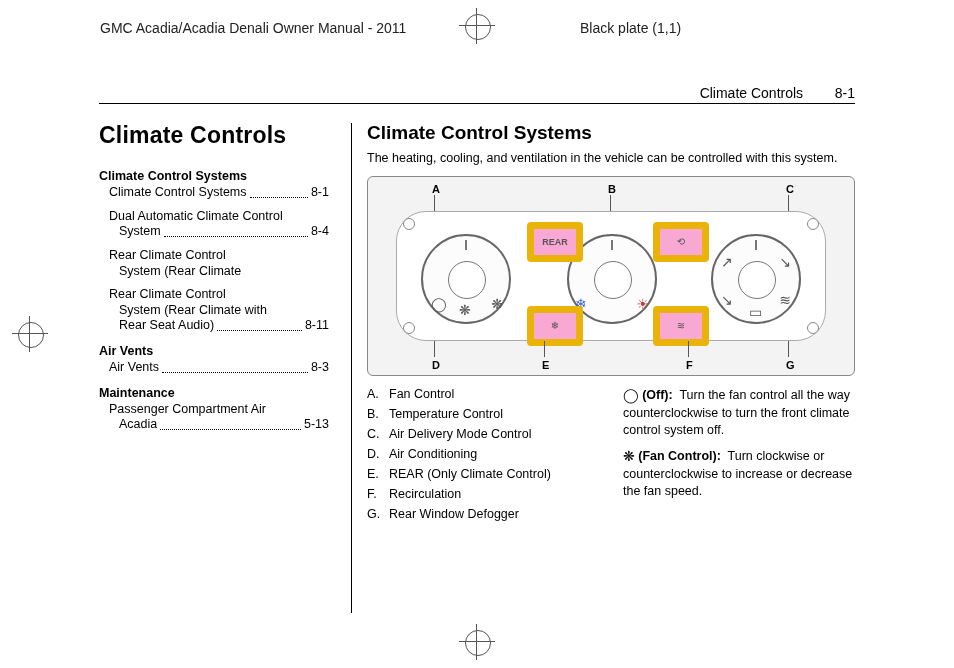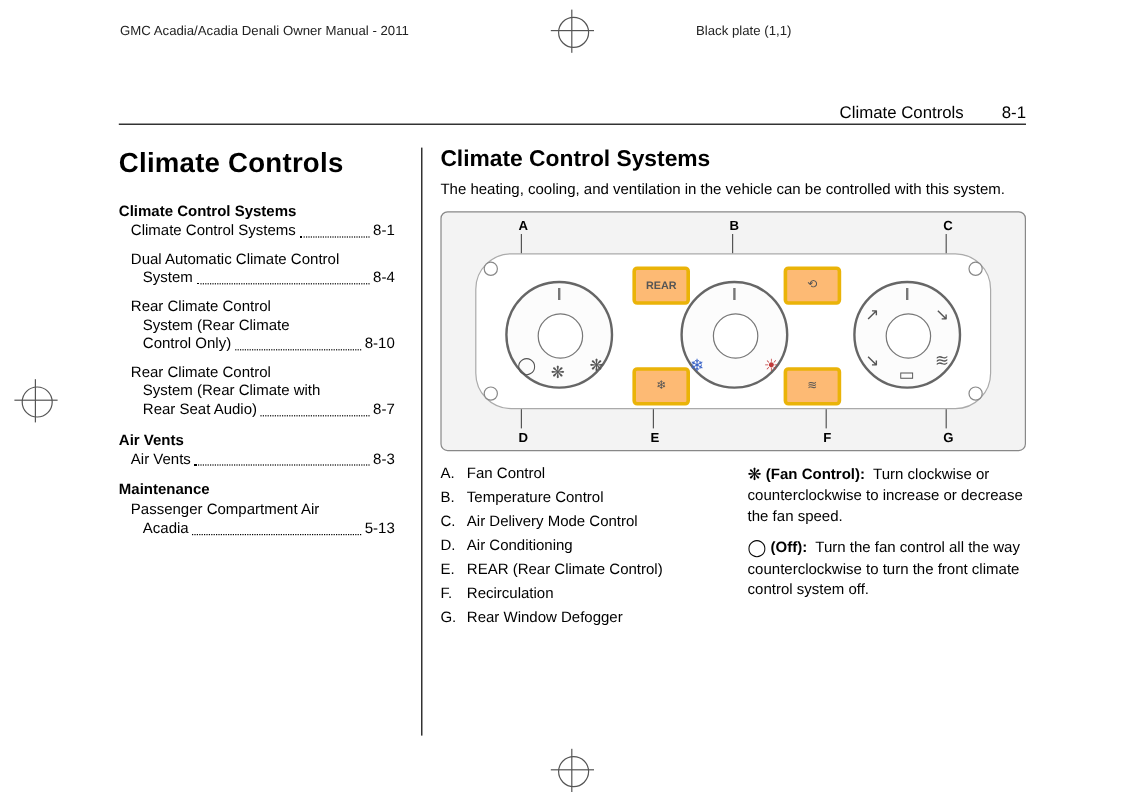--- a/index.html
+++ b/index.html
@@ -34,21 +34,21 @@
   .regmark .cross-h { left: 0; top: 17px; width: 36px; height: 1px; }
   .regmark .cross-v { left: 17px; top: 0; width: 1px; height: 36px; }
   .regmark-top { left: 459px; top: 8px; }
   .regmark-left { left: 12px; top: 316px; }
   .regmark-bottom { left: 459px; top: 624px; }
 
   
   .hdr {
     position: absolute;
     top: 20px;
-    font-size: 11px;
+    font-size: 14px;
     color: #222;
   }
   .hdr-left { left: 100px; }
   .hdr-right { left: 580px; }
 
   
   .running {
     position: absolute;
     top: 85px;
     right: 99px;
@@ -179,21 +179,21 @@
   .dial-left .s3 { right: 6px; top: 60px; } 
   .dial-mid .s1 { left: 6px; top: 60px; color:#3a64c8;} 
   .dial-mid .s2 { right: 6px; top: 60px; color:#c23a3a;} 
   .dial-right .s1 { left: 8px; top: 18px; }
   .dial-right .s2 { right: 8px; top: 18px; }
   .dial-right .s3 { left: 8px; bottom: 14px; }
   .dial-right .s4 { right: 8px; bottom: 14px; }
   .dial-right .s5 { left: 36px; bottom: 2px; }
   .cbox {
     position: absolute; width: 42px; height: 26px;
-    border: 3px solid #eab308; background: #fdba74;
+    border: 7px solid #eab308; background: #f9a8d4;
     border-radius: 4px; top: 14px;
     font-size: 10px; text-align: center; line-height: 26px;
     color: #555;
   }
   .cb1 { left: 130px; top: 10px; font-weight: bold; font-size: 9px;} 
   .cb2 { left: 130px; top: 94px;} 
   .cb3 { left: 256px; top: 10px; }
   .cb4 { left: 256px; top: 94px; }
 
   .callout {
@@ -267,33 +267,28 @@
         <div class="toc-line">Dual Automatic Climate Control</div>
         <div class="toc-item cont">
           <span class="label">System</span>
           <span class="dots"></span>
           <span class="pg">8-4</span>
         </div>
       </div>
       <div class="toc-stack">
         <div class="toc-line">Rear Climate Control</div>
         <div class="toc-line cont">System (Rear Climate</div>
-        <div class="toc-item cont">
-          <span class="label">Control Only)</span>
-          <span class="dots"></span>
-          <span class="pg">8-10</span>
-        </div>
       </div>
       <div class="toc-stack">
         <div class="toc-line">Rear Climate Control</div>
         <div class="toc-line cont">System (Rear Climate with</div>
         <div class="toc-item cont">
           <span class="label">Rear Seat Audio)</span>
           <span class="dots"></span>
-          <span class="pg">8-7</span>
+          <span class="pg">8-11</span>
         </div>
       </div>
 
       <div class="toc-head">Air Vents</div>
       <div class="toc-stack">
         <div class="toc-item">
           <span class="label">Air Vents</span>
           <span class="dots"></span>
           <span class="pg">8-3</span>
         </div>
@@ -380,39 +375,39 @@
           <div class="legend-row">
               <span class="k">C.</span>
               <span>Air Delivery Mode Control</span>
             </div>
           <div class="legend-row">
               <span class="k">D.</span>
               <span>Air Conditioning</span>
             </div>
           <div class="legend-row">
               <span class="k">E.</span>
-              <span>REAR (Rear Climate Control)</span>
+              <span>REAR (Only Climate Control)</span>
             </div>
           <div class="legend-row">
               <span class="k">F.</span>
               <span>Recirculation</span>
             </div>
           <div class="legend-row">
               <span class="k">G.</span>
               <span>Rear Window Defogger</span>
             </div>
         </div>
         <div class="lower-col">
+          <div class="para">
+            <span class="iconchar">◯</span>
+            <b>(Off):</b>&nbsp;
+            <span>Turn the fan control all the way counterclockwise to turn the front climate control system off.</span>
+          </div>
           <div class="para">
             <span class="iconchar">❋</span>
             <b>(Fan Control):</b>&nbsp;
             <span>Turn clockwise or counterclockwise to increase or decrease the fan speed.</span>
           </div>
-          <div class="para">
-            <span class="iconchar">◯</span>
-            <b>(Off):</b>&nbsp;
-            <span>Turn the fan control all the way counterclockwise to turn the front climate control system off.</span>
-          </div>
         </div>
       </div>
     </div>
   </div>
 </div>
 
 </body></html>

